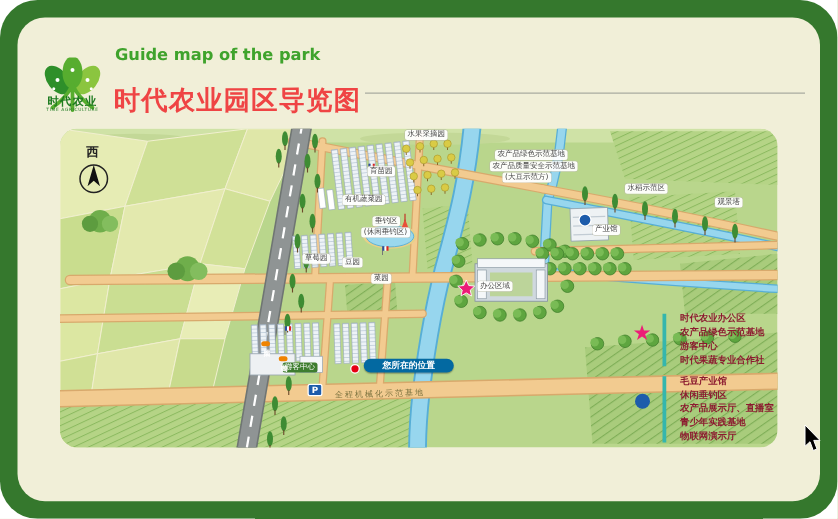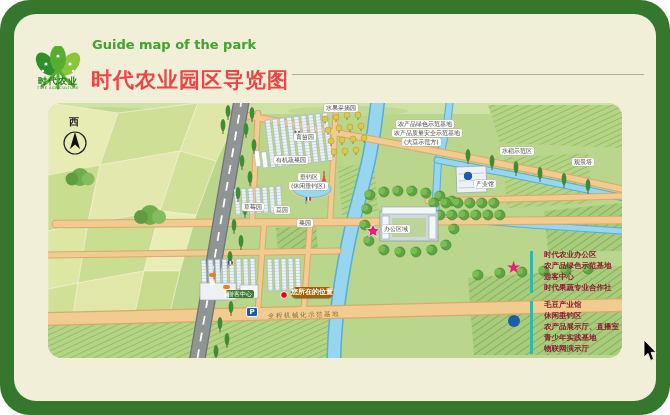--- a/index.html
+++ b/index.html
@@ -14,21 +14,21 @@
   .subtitle{position:absolute;left:92px;top:37px;font-size:13px;font-weight:bold;color:#3fa32c;}
   .title{position:absolute;left:91px;top:66px;font-size:21px;font-weight:bold;color:#ef4444;letter-spacing:1px;}
   .hline{position:absolute;left:292px;top:74px;width:352px;height:1px;background:#a9aca0;}
   
   .map{position:absolute;left:48px;top:103px;width:574px;height:255px;}
   .map svg{position:absolute;left:0;top:0;}
   .chip{position:absolute;font-size:6px;line-height:8px;background:rgba(255,255,255,.95);color:#474747;padding:0 2px;border-radius:2px;white-space:nowrap;box-shadow:0 0 0 .4px #b9b9a6;z-index:5;}
   .chip.g{background:#3e7d2f;color:#fff;box-shadow:none;}
   .chip.v{writing-mode:vertical-rl;background:#f08300;color:#fff;font-size:5.5px;line-height:7px;padding:2px 0;border-radius:2px;box-shadow:none;}
   .cdir{position:absolute;font-size:10px;font-weight:bold;color:#222;z-index:5;}
-  .badge{position:absolute;background:#a16207;color:#fff;font-size:7px;font-weight:bold;line-height:9px;padding:1px 0;border-radius:6px;box-shadow:0 1px 1px rgba(0,0,0,.3);z-index:6;}
+  .badge{position:absolute;background:#0369a1;color:#fff;font-size:7px;font-weight:bold;line-height:9px;padding:1px 15px;border-radius:6px;box-shadow:0 1px 1px rgba(0,0,0,.3);z-index:6;}
   .psign{position:absolute;width:12px;height:10px;background:#1d5cab;border:1px solid #fff;color:#fff;font-size:7px;font-weight:bold;line-height:8px;text-align:center;border-radius:2px;z-index:5;}
   .roadtxt{position:absolute;color:#7c7340;font-size:6.5px;letter-spacing:1.5px;transform:rotate(-1.5deg);white-space:nowrap;z-index:5;}
   
   .legend{position:absolute;left:458px;top:146px;z-index:7;}
   .lg-group{position:relative;margin-bottom:6px;}
   .lg-star{position:absolute;left:0;top:10px;font-size:17px;color:#ec1c77;line-height:17px;}
   .lg-dot{position:absolute;left:2px;top:16px;width:12px;height:12px;border-radius:50%;background:#1d5cab;}
   .lg-bar{position:absolute;left:24px;top:2px;width:2.5px;background:#35b6ad;}
   .lg-items{margin-left:38px;}
   .lg-items div{font-size:7.5px;font-weight:bold;color:#8c1b30;line-height:11px;white-space:nowrap;}

